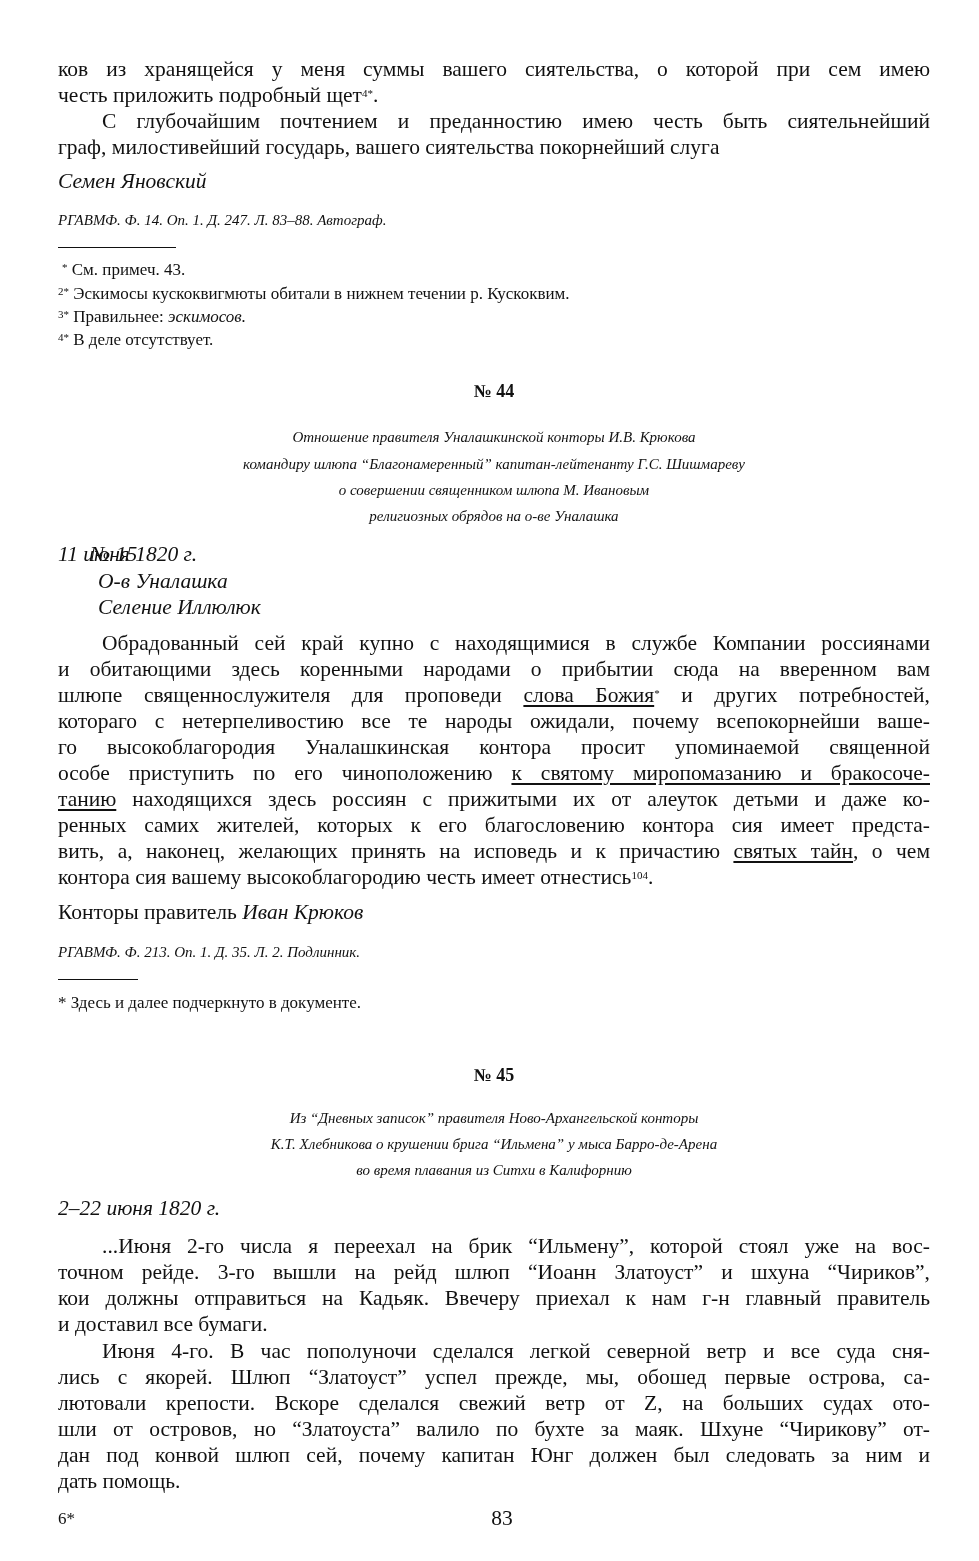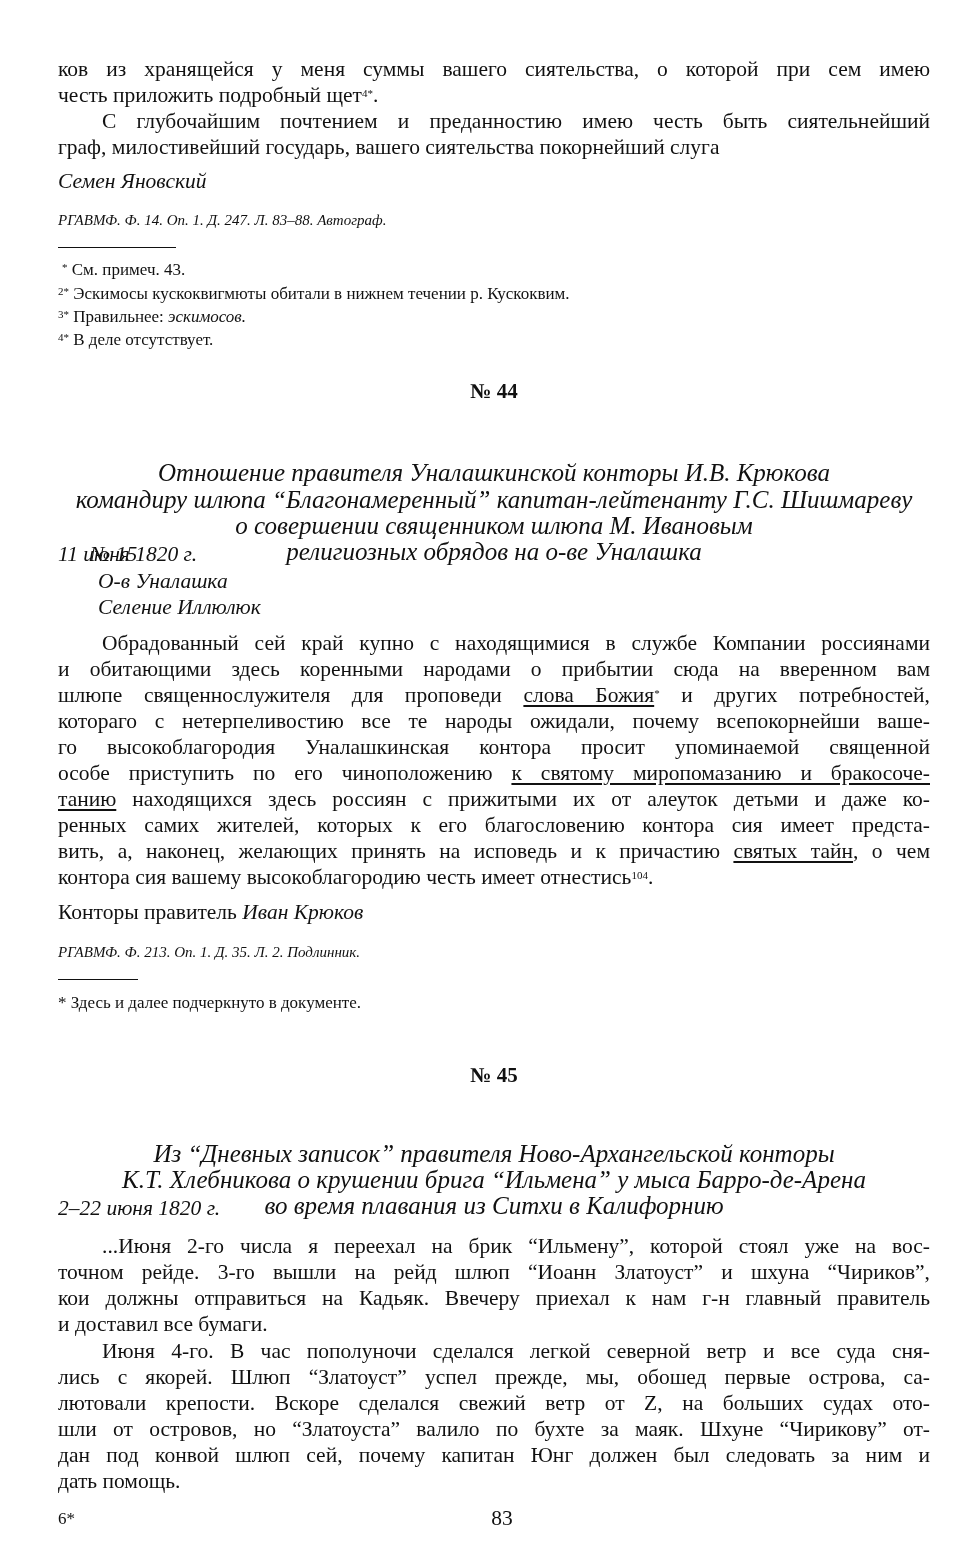--- a/index.html
+++ b/index.html
@@ -10,25 +10,25 @@
   }
   .page { position: absolute; left: 58px; top: 0; width: 872px; }
   .ln { position: absolute; left: 0; width: 872px; font-size: 21.5px; line-height: 26px; white-space: nowrap; }
   .just { text-align: justify; text-align-last: justify; }
   .ind { padding-left: 44px; box-sizing: border-box; }
   .right { text-align: left; padding-right: 42px; box-sizing: border-box; }
   .center { text-align: center; }
   .it { font-style: italic; }
   .small { font-size: 15px; line-height: 20px; }
   .fn { font-size: 17px; line-height: 21px; }
-  .num { font-weight: bold; font-size: 21px; }
+  .num { font-weight: bold; font-size: 18px; }
   .rule { position: absolute; height: 1px; background: #111; }
   u { text-underline-offset: 3px; margin-top: 12px; }
   sup { font-size: 11px; vertical-align: top; position: relative; top: -2px; }
-  .title-line { font-style: italic; font-size: 25px; margin-top: 36px; }
+  .title-line { font-style: italic; font-size: 15px; }
 </style>
 </head>
 <body>
 
 <div class="page">
 
   <div class="ln just" style="top:56px">ков из хранящейся у меня суммы вашего сиятельства, о которой при сем имею</div>
   <div class="ln" style="top:82px"><span>честь приложить подробный щет</span><sup>4*</sup><span>.</span></div>
   <div class="ln just ind" style="top:108px">С глубочайшим почтением и преданностию имею честь быть сиятельнейший</div>
   <div class="ln" style="top:134px">граф, милостивейший государь, вашего сиятельства покорнейший слуга</div>

